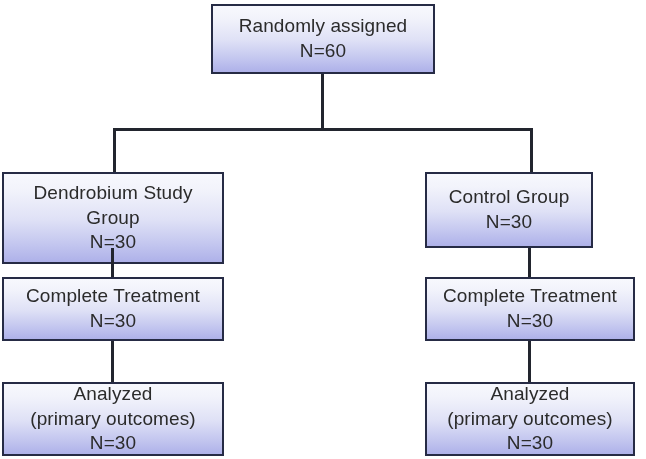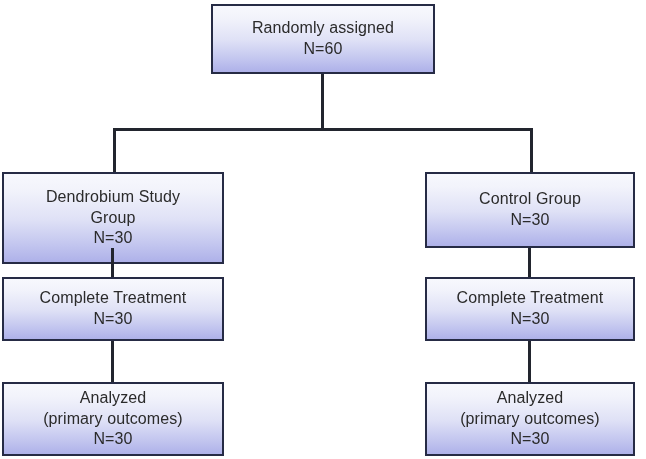--- a/index.html
+++ b/index.html
@@ -23,21 +23,21 @@
     box-sizing: border-box;
     border: 2px solid #262b45;
     background: linear-gradient(to bottom, #f7f8fd 0%, #f2f3fb 18%, #dfe1f6 52%, #c3c6ef 80%, #aeb1e9 100%);
     display: flex;
     align-items: center;
     justify-content: center;
     text-align: center;
   }
   .node-text {
     color: #2b2b2b;
-    font-size: 16px;
+    font-size: 19px;
     line-height: 1.3;
     letter-spacing: 0.1px;
     padding: 0 6px;
     white-space: pre-line;
   }
 
   
   .vline {
     position: absolute;
     width: 3px;
@@ -81,21 +81,21 @@
   </div>
 
   <div class="vline" style="left:111px; top:341px; width:3px; height:42px;"></div>
 
   <div class="node" style="left:2px; top:382px; width:222px; height:74px;">
     <span class="node-text">Analyzed
 (primary outcomes)
 N=30</span>
   </div>
 
-  <div class="node" style="left:425px; top:172px; width:210px; height:76px;">
+  <div class="node" style="left:425px; top:172px; width:168px; height:76px;">
     <span class="node-text">Control Group
 N=30</span>
   </div>
 
   <div class="vline" style="left:528px; top:248px; width:3px; height:30px;"></div>
 
   <div class="node" style="left:425px; top:277px; width:210px; height:64px;">
     <span class="node-text">Complete Treatment
 N=30</span>
   </div>

